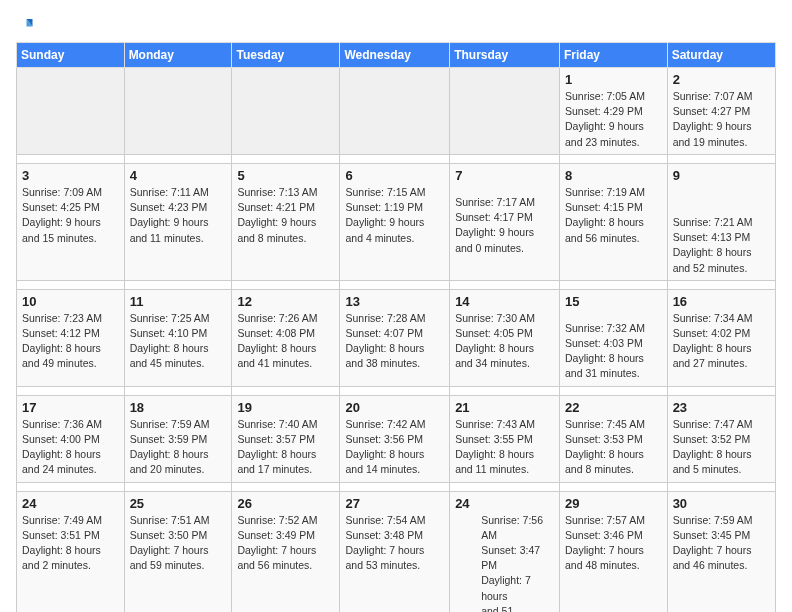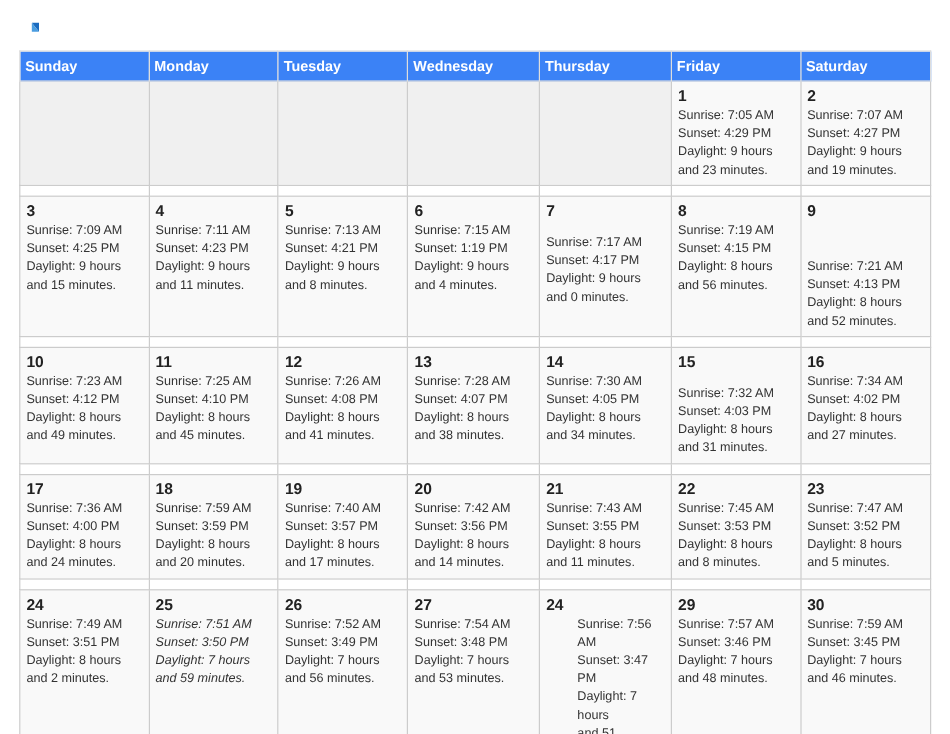--- a/index.html
+++ b/index.html
@@ -333,21 +333,21 @@
       <tr>
         <td>
           <span class="day-number">24</span>
           <div class="day-info" style="white-space: pre-line;">Sunrise: 7:49 AM
 Sunset: 3:51 PM
 Daylight: 8 hours
 and 2 minutes.</div>
         </td>
         <td>
           <span class="day-number">25</span>
-          <div class="day-info" style="white-space: pre-line; font-style: italic;">Sunrise: 7:51 AM
+          <div class="day-info" style="white-space: pre-line;">Sunrise: 7:51 AM
 Sunset: 3:50 PM
 Daylight: 7 hours
 and 59 minutes.</div>
         </td>
         <td>
           <span class="day-number">26</span>
           <div class="day-info" style="white-space: pre-line;">Sunrise: 7:52 AM
 Sunset: 3:49 PM
 Daylight: 7 hours
 and 56 minutes.</div>

